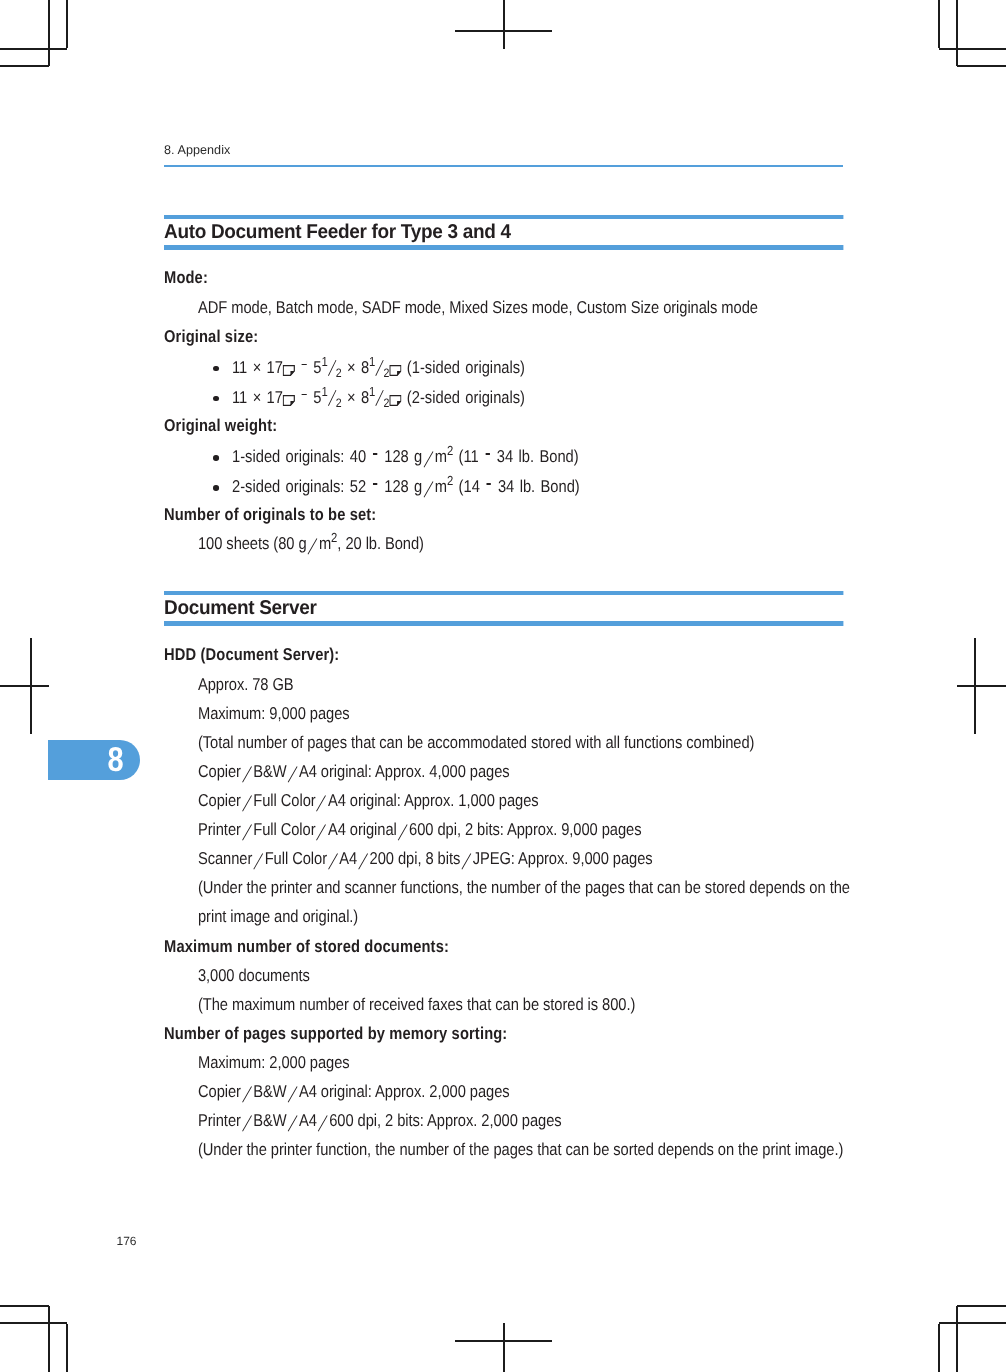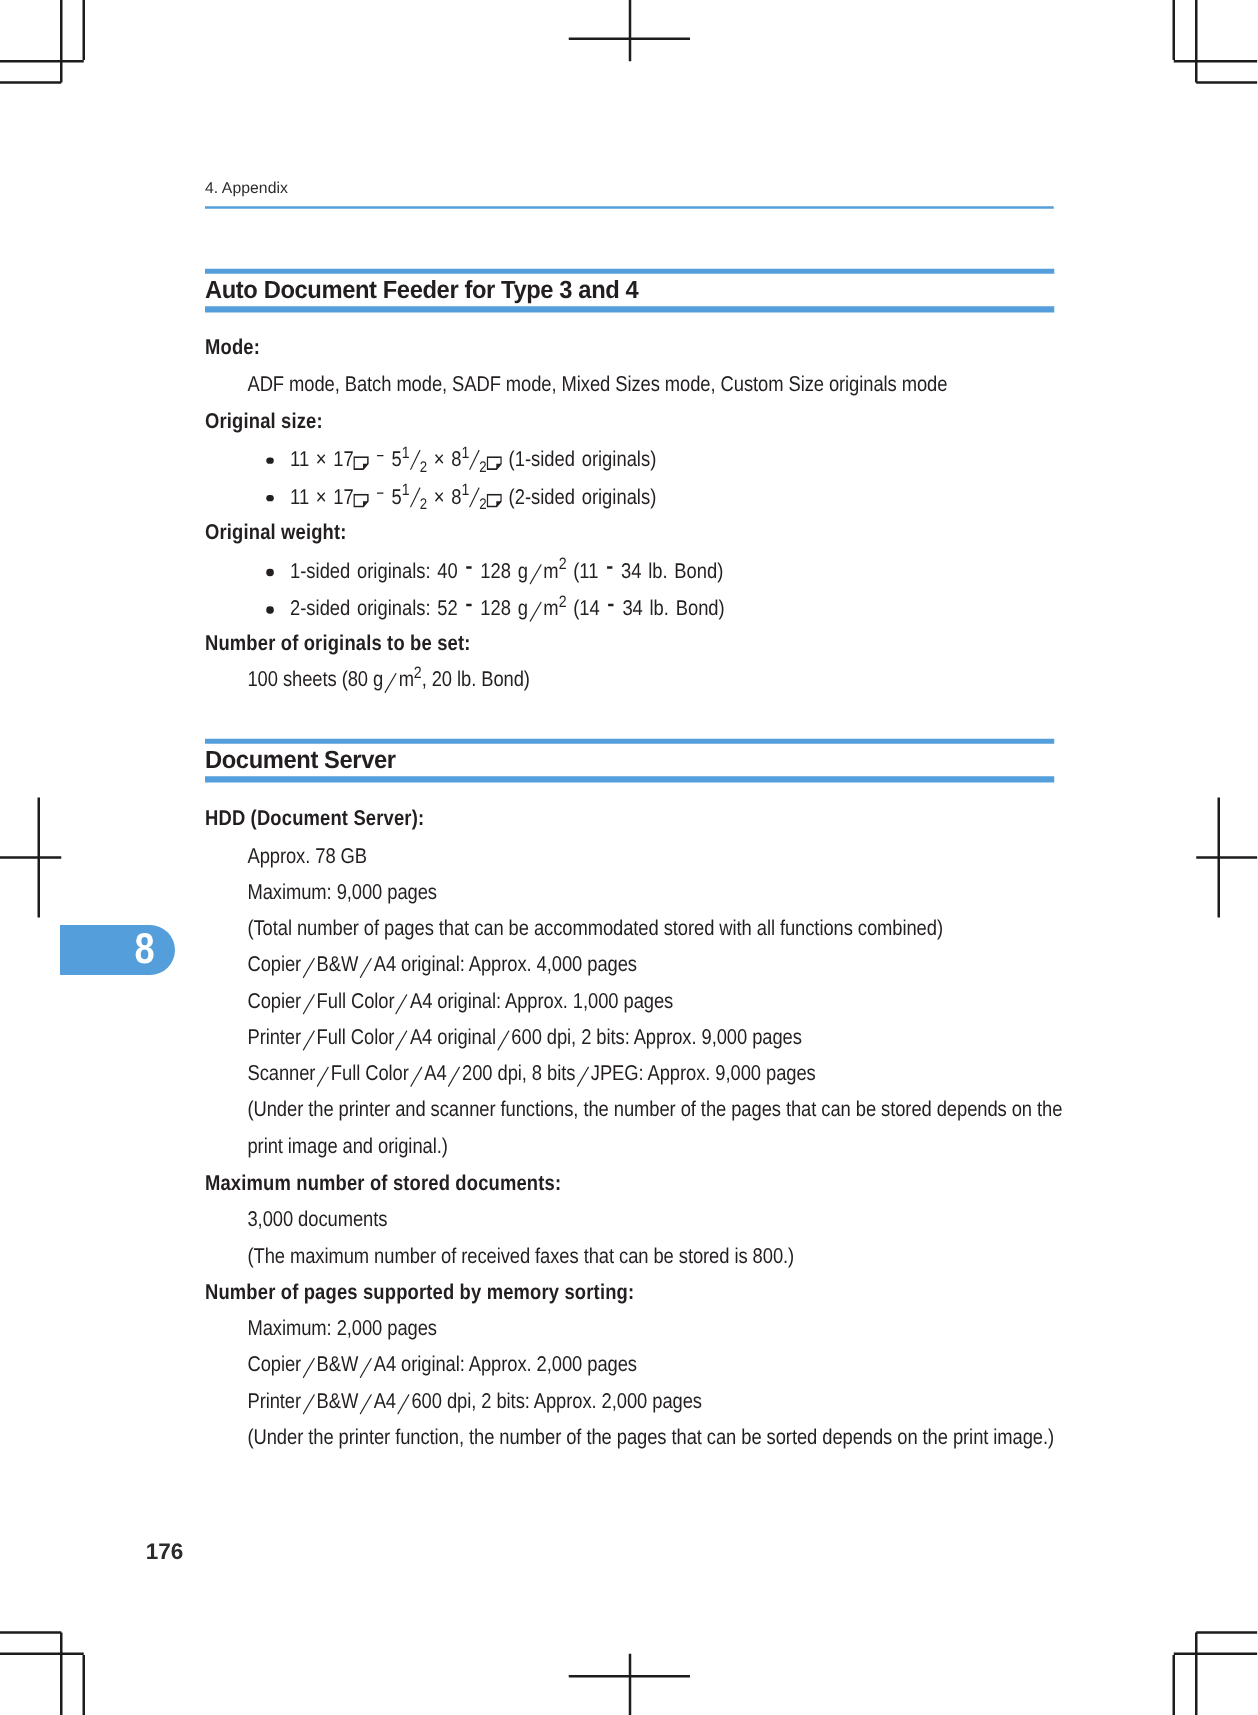--- a/index.html
+++ b/index.html
@@ -16,21 +16,21 @@
            line-height:14px;letter-spacing:.05px;}
   .runrule{position:absolute;left:164px;top:164.6px;width:679px;height:2.5px;background:#549FDB;}
 
   
   .chaptab{position:absolute;left:48px;top:740px;width:92px;height:40px;
            background:#549FDB;border-radius:0 20px 20px 0;}
   .chaptab span{position:absolute;right:14.5px;top:50%;transform:translateY(-50%) scaleX(0.84);
            color:#fff;font-size:34.5px;font-weight:bold;line-height:1;}
 
   
-  .pagenum{position:absolute;left:116.5px;top:1232px;font-size:18px;line-height:19px;color:#2b2b2b;font-weight:bold;}
+  .pagenum{position:absolute;left:116.5px;top:1232px;font-size:12px;line-height:19px;color:#2b2b2b;}
 
   
   .content{position:absolute;left:164px;top:218.9px;width:789.5px;transform:scaleX(0.86);transform-origin:0 0;}
 
   h2.sec{margin:0 0 0 0;position:relative;top:-4.2px;padding:0;font-size:19.9px;font-weight:bold;color:#231F20;
          border-top:4.4px solid #549FDB;border-bottom:5.2px solid #549FDB;
          letter-spacing:-0.33px;line-height:26.1px;}
   h2.sec > span{display:inline-block;transform:scaleX(1.110);transform-origin:0 50%;}
   .sec-gap{height:36.8px;}
   .sec-body{padding-top:9.5px;}
@@ -77,21 +77,21 @@
     <i class="mark" style="right:0;bottom:65px;width:49px;height:1.6px;"></i>
     <i class="mark" style="left:503px;top:0;width:1.6px;height:49px;"></i>
     <i class="mark" style="left:455px;top:30px;width:97px;height:1.6px;"></i>
     <i class="mark" style="left:503px;bottom:0;width:1.6px;height:49px;"></i>
     <i class="mark" style="left:455px;bottom:30px;width:97px;height:1.6px;"></i>
     <i class="mark" style="left:30px;top:638px;width:1.6px;height:96px;"></i>
     <i class="mark" style="left:0;top:685px;width:49px;height:1.6px;"></i>
     <i class="mark" style="right:30px;top:638px;width:1.6px;height:96px;"></i>
     <i class="mark" style="right:0;top:685px;width:49px;height:1.6px;"></i>
   </div>
-  <div class="runhead">4. Appendix</div>
+  <div class="runhead">8. Appendix</div>
   <div class="runrule"></div>
   <div class="chaptab">
       <span>8</span>
     </div>
   <div class="pagenum">176</div>
   <div class="content">
     <h2 class="sec"><span>Auto Document Feeder for Type 3 and 4</span></h2>
     <div class="sec-body">
       <p class="term">Mode:</p>
       <p class="def">ADF mode, Batch mode, SADF mode, Mixed Sizes mode, Custom Size originals mode</p>

